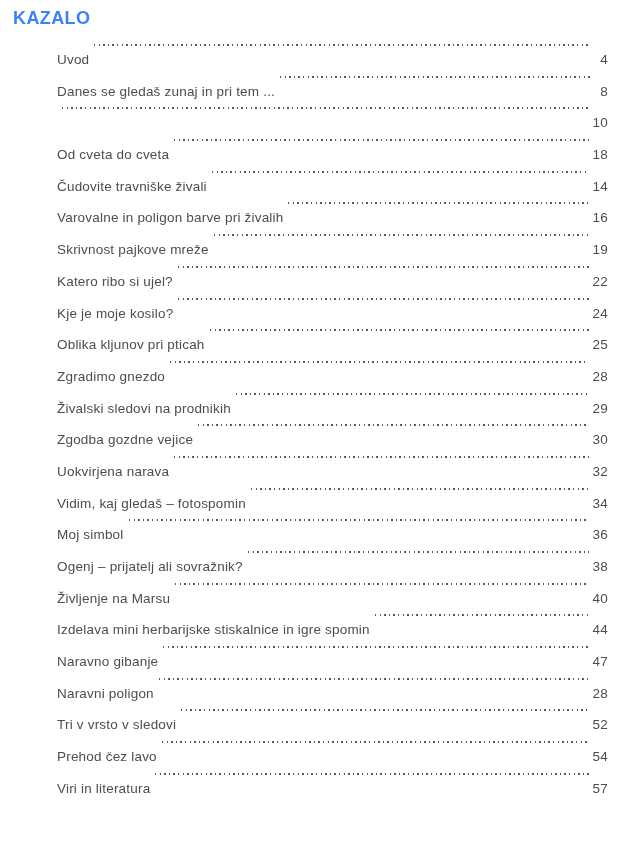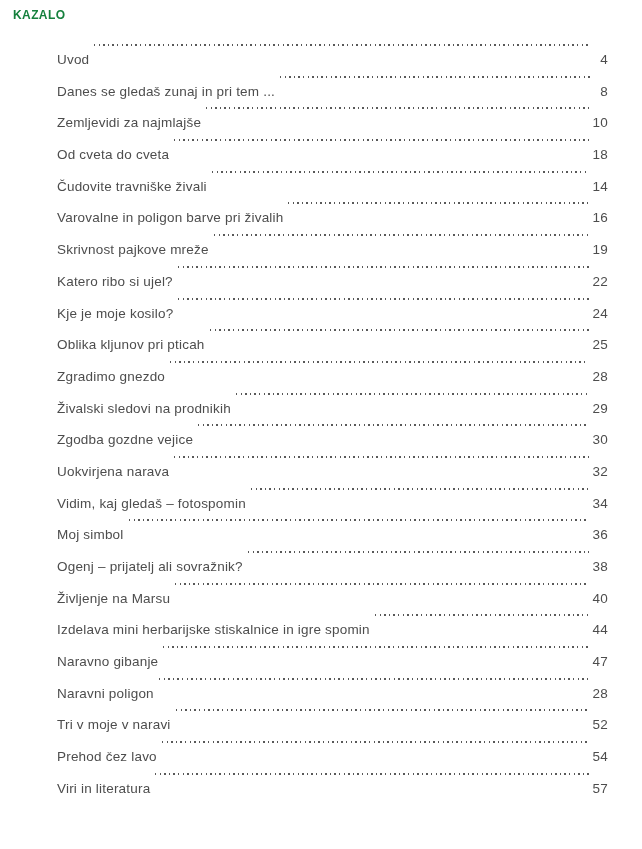--- a/index.html
+++ b/index.html
@@ -14,23 +14,23 @@
     background: #ffffff;
     font-family: "Liberation Sans", "DejaVu Sans", sans-serif;
     overflow: hidden;
     box-sizing: border-box;
   }
   .page-title {
     margin: 0;
     position: absolute;
     top: 8px;
     left: 13px;
-    font-size: 12px;
+    font-size: 18px;
     font-weight: 700;
-    color: #15803d;
+    color: #3b82f6;
     letter-spacing: 0.4px;
   }
   .toc {
     position: absolute;
     top: 44px;
     left: 57px;
     right: 34px;
     display: flex;
     flex-direction: column;
   }
@@ -78,21 +78,20 @@
     <span class="toc-page">4</span>
   </div>
 
   <div class="toc-row">
     <span class="toc-title">Danes se gledaš zunaj in pri tem ...</span>
     <span class="toc-leader"></span>
     <span class="toc-page">8</span>
   </div>
 
   <div class="toc-row">
-    <span class="toc-title">Zemljevidi za najmlajše</span>
     <span class="toc-leader"></span>
     <span class="toc-page">10</span>
   </div>
 
   <div class="toc-row">
     <span class="toc-title">Od cveta do cveta</span>
     <span class="toc-leader"></span>
     <span class="toc-page">18</span>
   </div>
 
@@ -192,21 +191,21 @@
     <span class="toc-page">47</span>
   </div>
 
   <div class="toc-row">
     <span class="toc-title">Naravni poligon</span>
     <span class="toc-leader"></span>
     <span class="toc-page">28</span>
   </div>
 
   <div class="toc-row">
-    <span class="toc-title">Tri v moje v naravi</span>
+    <span class="toc-title">Tri v vrsto v sledovi</span>
     <span class="toc-leader"></span>
     <span class="toc-page">52</span>
   </div>
 
   <div class="toc-row">
     <span class="toc-title">Prehod čez lavo</span>
     <span class="toc-leader"></span>
     <span class="toc-page">54</span>
   </div>
 

